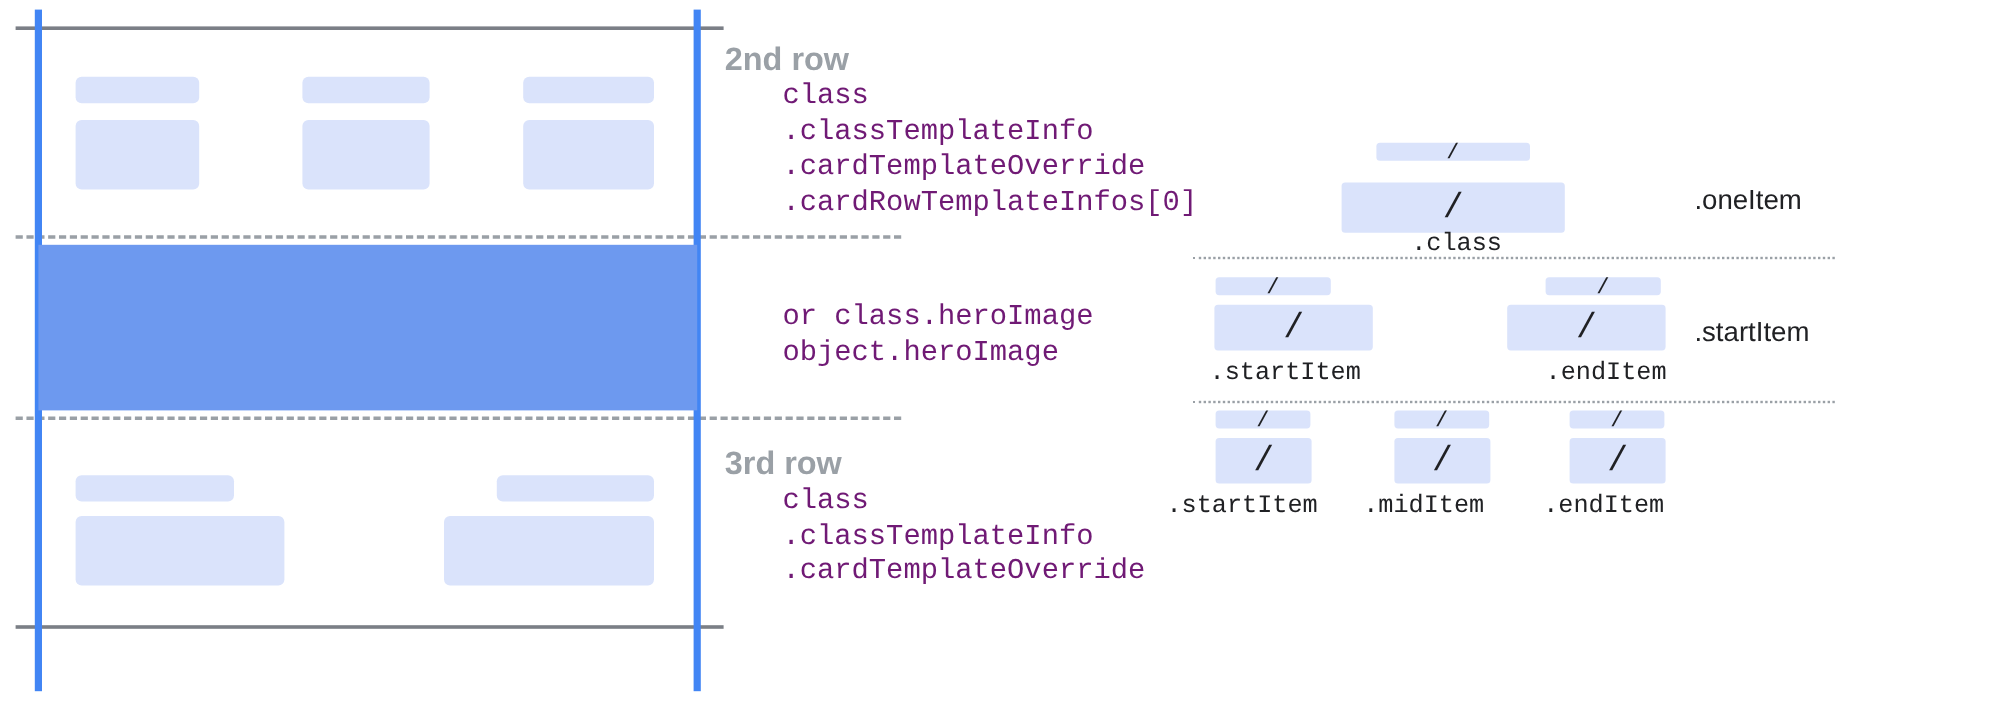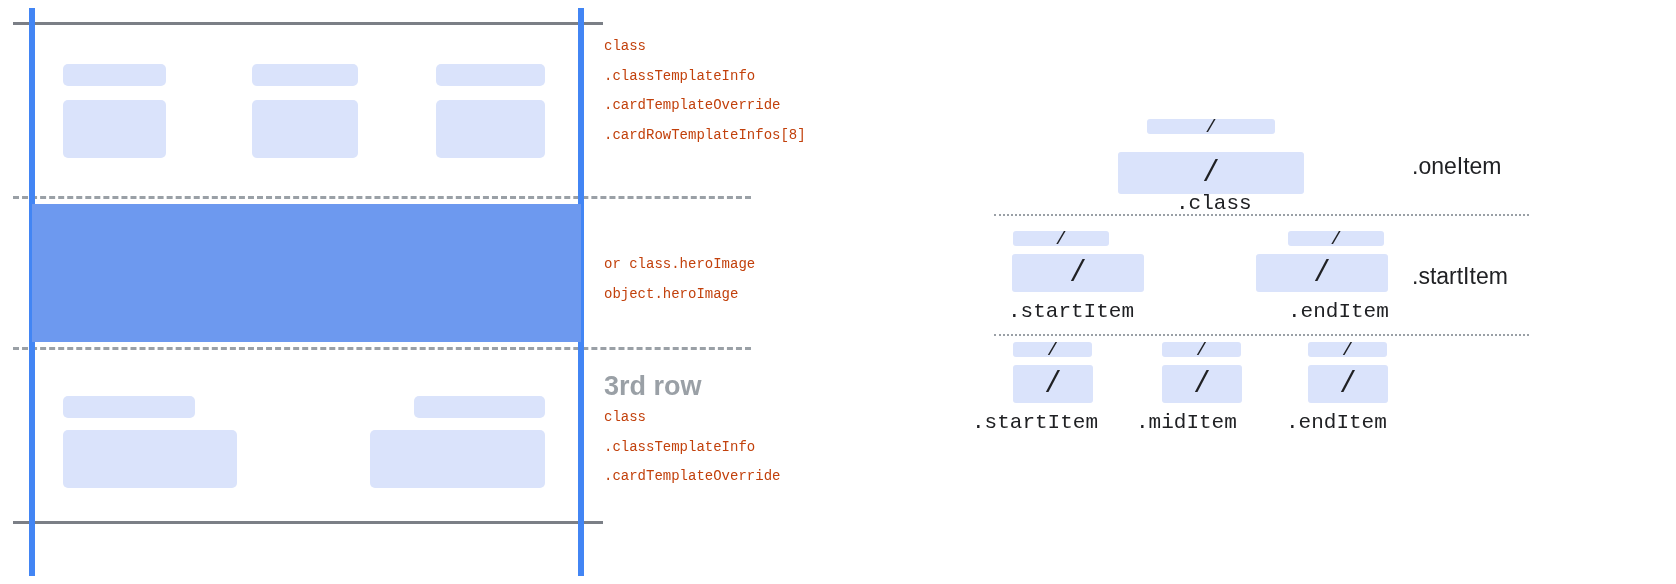--- a/index.html
+++ b/index.html
@@ -74,24 +74,25 @@
   .annot .rowtitle {
     font-family: "Liberation Sans", sans-serif;
     font-size: 27px;
     font-weight: bold;
     color: #9aa0a6;
     line-height: 34px;
     white-space: pre;
   }
   .annot .code {
     font-family: "Liberation Mono", monospace;
-    font-size: 14px;
-    color: #c2410c;
+    font-size: 24px;
+    color: #701a75;
     line-height: 29.5px;
     white-space: pre;
+    margin-left: 48px;
   }
   .annot-2nd { left: 604px; top: 32px; }
   .annot-hero { left: 604px; top: 250px; }
   .annot-3rd { left: 604px; top: 369px; }
 
   
   .items-region { position: absolute; left: 0; top: 0; width: 1676px; height: 584px; }
 
   .items-sep {
     position: absolute;
@@ -166,24 +167,25 @@
     <div class="hero"></div>
 
     <div class="ph" style="left:63px;  top:396px; width:132px; height:22px;"></div>
     <div class="ph" style="left:63px;  top:430px; width:174px; height:58px;"></div>
 
     <div class="ph" style="left:414px; top:396px; width:131px; height:22px;"></div>
     <div class="ph" style="left:370px; top:430px; width:175px; height:58px;"></div>
   </div>
 
   <div class="annot annot-2nd">
+    <div class="rowtitle">2nd row</div>
     <div class="code">class</div>
     <div class="code">.classTemplateInfo</div>
     <div class="code">.cardTemplateOverride</div>
-    <div class="code">.cardRowTemplateInfos[8]</div>
+    <div class="code">.cardRowTemplateInfos[0]</div>
   </div>
 
   <div class="annot annot-hero">
     <div class="code">or class.heroImage</div>
     <div class="code">object.heroImage</div>
   </div>
 
   <div class="annot annot-3rd">
     <div class="rowtitle">3rd row</div>
     <div class="code">class</div>

